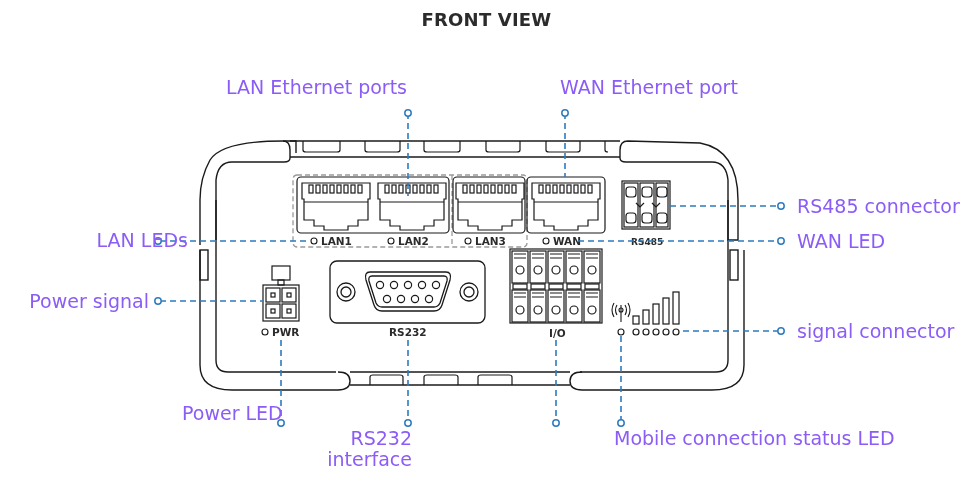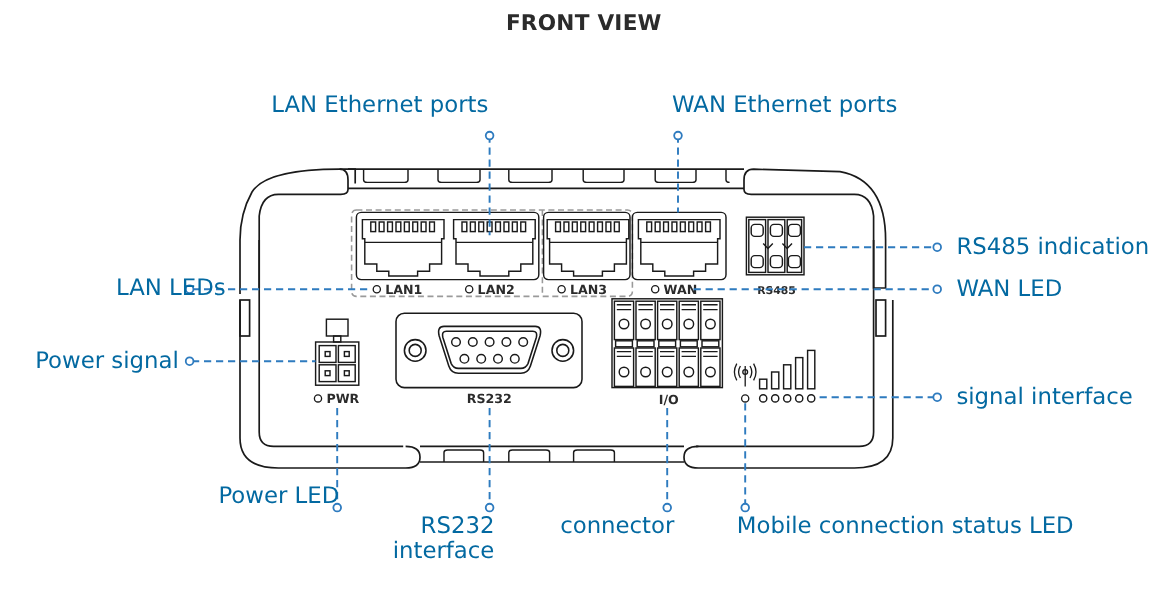--- a/index.html
+++ b/index.html
@@ -1,19 +1,19 @@
 <!DOCTYPE html>
 <html><head>
 <meta charset="utf-8">
 <style>
   html,body{margin:0;padding:0;background:#ffffff;}
   body{width:973px;height:497px;position:relative;overflow:hidden;font-family:"DejaVu Sans","Liberation Sans",sans-serif;}
   #diagram{position:absolute;left:0;top:0;}
   .title{position:absolute;left:0;width:973px;top:9px;text-align:center;font-size:18px;font-weight:bold;color:#2b2b2b;letter-spacing:0.2px;}
-  .callout{position:absolute;color:#0369a1;font-size:19px;line-height:21px;white-space:nowrap;}
+  .callout{position:absolute;color:#8b5cf6;font-size:19px;line-height:21px;white-space:nowrap;}
   .callout.r{text-align:right;}
   .lbl{font-family:"DejaVu Sans","Liberation Sans",sans-serif;font-weight:bold;font-size:10.5px;fill:#2b2b2b;}
 </style>
 </head>
 <body>
 
 <div class="title">FRONT VIEW</div>
 
 <svg id="diagram" width="973" height="497" viewBox="0 0 973 497">
 
@@ -263,29 +263,28 @@
       <circle cx="781" cy="241" r="3.2"></circle>
       <circle cx="781" cy="331" r="3.2"></circle>
       <circle cx="281" cy="423" r="3.2"></circle>
       <circle cx="408" cy="423" r="3.2"></circle>
       <circle cx="556" cy="423" r="3.2"></circle>
       <circle cx="621" cy="423" r="3.2"></circle>
     </g>
 </svg>
 
 <div class="callout" style="left:226px;top:77px;">LAN Ethernet ports</div>
-<div class="callout" style="left:560px;top:77px;">WAN Ethernet ports</div>
+<div class="callout" style="left:560px;top:77px;">WAN Ethernet port</div>
 <div class="callout r" style="right:785px;top:230px;">LAN LEDs</div>
 <div class="callout r" style="right:824px;top:291px;">Power signal</div>
-<div class="callout" style="left:797px;top:196px;">RS485 indication</div>
+<div class="callout" style="left:797px;top:196px;">RS485 connector</div>
 <div class="callout" style="left:797px;top:231px;">WAN LED</div>
 <div class="callout" style="left:797px;top:321px;">
-  <div>signal interface</div>
+  <div>signal connector</div>
 </div>
 <div class="callout" style="left:182px;top:403px;">Power LED</div>
 <div class="callout r" style="right:561px;top:428px;">
   <div>RS232</div>
   <div>interface</div>
 </div>
 <div class="callout r" style="right:411px;top:428px;">
-  <div>connector</div>
 </div>
 <div class="callout" style="left:614px;top:428px;">Mobile connection status LED</div>
 
 </body></html>

